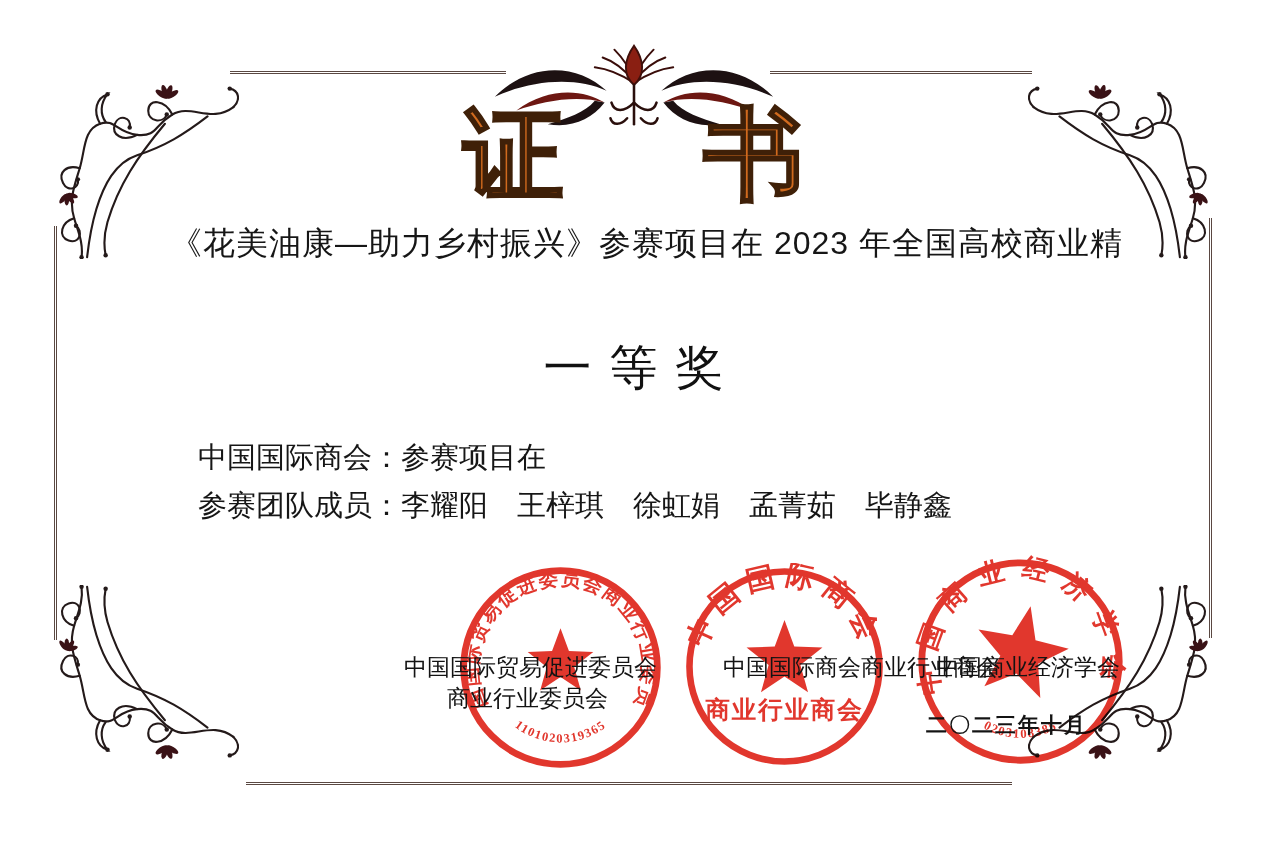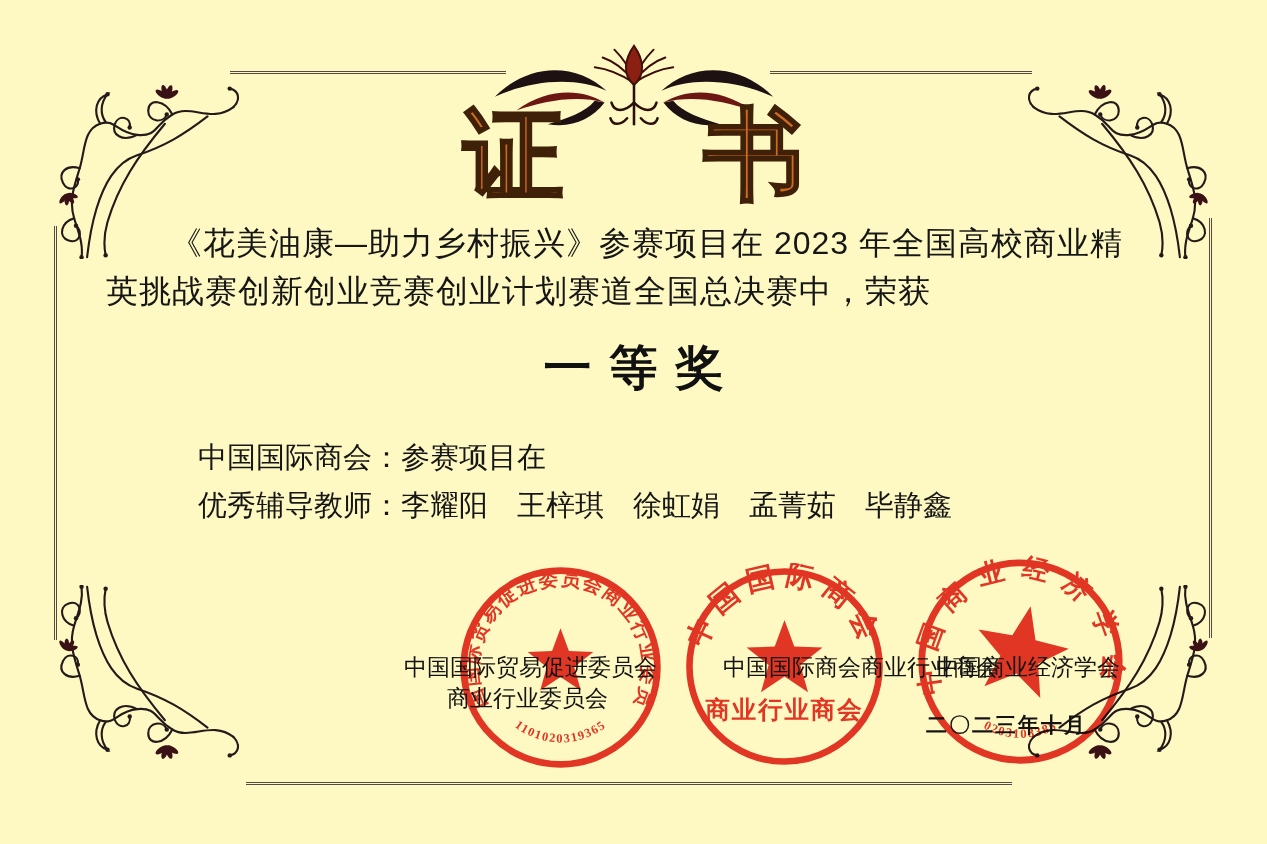--- a/index.html
+++ b/index.html
@@ -1,16 +1,16 @@
 <!DOCTYPE html>
 <html><head>
 <meta charset="utf-8">
 <style>
   html,body{margin:0;padding:0;background:#e8e6e2;}
-  .page{position:relative;width:1267px;height:844px;margin:0 auto;background:#fef9c3;
+  .page{position:relative;width:1267px;height:844px;margin:0 auto;background:#ffffff;
         font-family:"Liberation Sans",sans-serif;overflow:hidden;color:#1a1a1a;}
 
   
   .bline{position:absolute;box-sizing:border-box;}
   .bh{height:3px;border-top:1.3px solid #5a4842;border-bottom:1.3px solid #5a4842;}
   .bv{width:3px;border-left:1.3px solid #5a4842;border-right:1.3px solid #5a4842;}
   .b-top-left{left:230px;top:71px;width:276px;}
   .b-top-right{left:770px;top:71px;width:262px;}
   .b-bottom{left:246px;top:782px;width:766px;}
   .b-left{left:54px;top:226px;height:414px;}
@@ -29,21 +29,21 @@
   .title-text{font-size:100px;line-height:1;font-weight:bold;letter-spacing:140px;margin-right:-140px;
               color:#d06a1e;-webkit-text-stroke:2.4px #3f2008;}
 
   
   .body-line{position:absolute;font-size:32px;letter-spacing:1px;color:#161616;white-space:nowrap;}
   .body-l1{left:158px;top:222px;margin-left:12px;}
   .body-l2{left:106px;top:270px;}
 
   
   .award-wrap{position:absolute;left:0;right:0;top:336px;display:flex;justify-content:center;}
-  .award-text{font-family:"Liberation Serif",serif;font-size:48px;font-weight:bold;
+  .award-text{font-family:"Liberation Serif",serif;font-size:48px;font-weight:normal;
               letter-spacing:18px;margin-right:-18px;color:#111;}
 
   
   .details{position:absolute;left:198px;top:434px;font-size:29px;line-height:47.5px;
            color:#161616;white-space:nowrap;z-index:1;}
 
   
   .stamp{position:absolute;color:#df271d;mix-blend-mode:multiply;opacity:.93;z-index:2;}
   .s1{left:455px;top:562px;width:211px;height:211px;}
   .s2{left:681px;top:563px;width:207px;height:207px;}
@@ -156,29 +156,28 @@
       <path d="M 143 86 C 136 94 128 93 126 86"></path>
       <path d="M 157 86 C 164 94 172 93 174 86"></path>
     </g>
   </svg>
 
   <div class="title-wrap">
     <span class="title-text">证书</span>
   </div>
 
   <div class="body-line body-l1">《花美油康—助力乡村振兴》参赛项目在 2023 年全国高校商业精</div>
-  <div class="body-line body-l2">英挑战赛创新创业竞赛创业计划赛道全国总决赛中，荣获</div>
 
   <div class="award-wrap">
     <span class="award-text">一等奖</span>
   </div>
 
   <div class="details">
     <div><span>中国国际商会：</span><span>参赛项目在</span></div>
-    <div><span>优秀辅导教师：</span><span>李耀阳　王梓琪　徐虹娟　孟菁茹　毕静鑫</span></div>
+    <div><span>参赛团队成员：</span><span>李耀阳　王梓琪　徐虹娟　孟菁茹　毕静鑫</span></div>
   </div>
 
   <svg class="stamp s1" viewBox="0 0 220 220">
     <defs>
       <path id="arc1t" d="M 35.5 153 A 86 86 0 1 1 184.5 153"></path>
       <path id="arc1b" d="M 50.2 160.2 A 78 78 0 0 0 169.8 160.2"></path>
     </defs>
     <circle cx="110" cy="110" r="101" fill="none" stroke="currentColor" stroke-width="7"></circle>
     <polygon fill="currentColor" points="110,69 118.8,92.9 144.2,93.9 124.3,109.6 131.2,134.1 110,120 88.8,134.1 95.7,109.6 75.8,93.9 101.2,92.9"></polygon>
     <text class="ring"><textPath href="#arc1t" startOffset="50%" text-anchor="middle">中国国际贸易促进委员会商业行业委员会</textPath></text>

